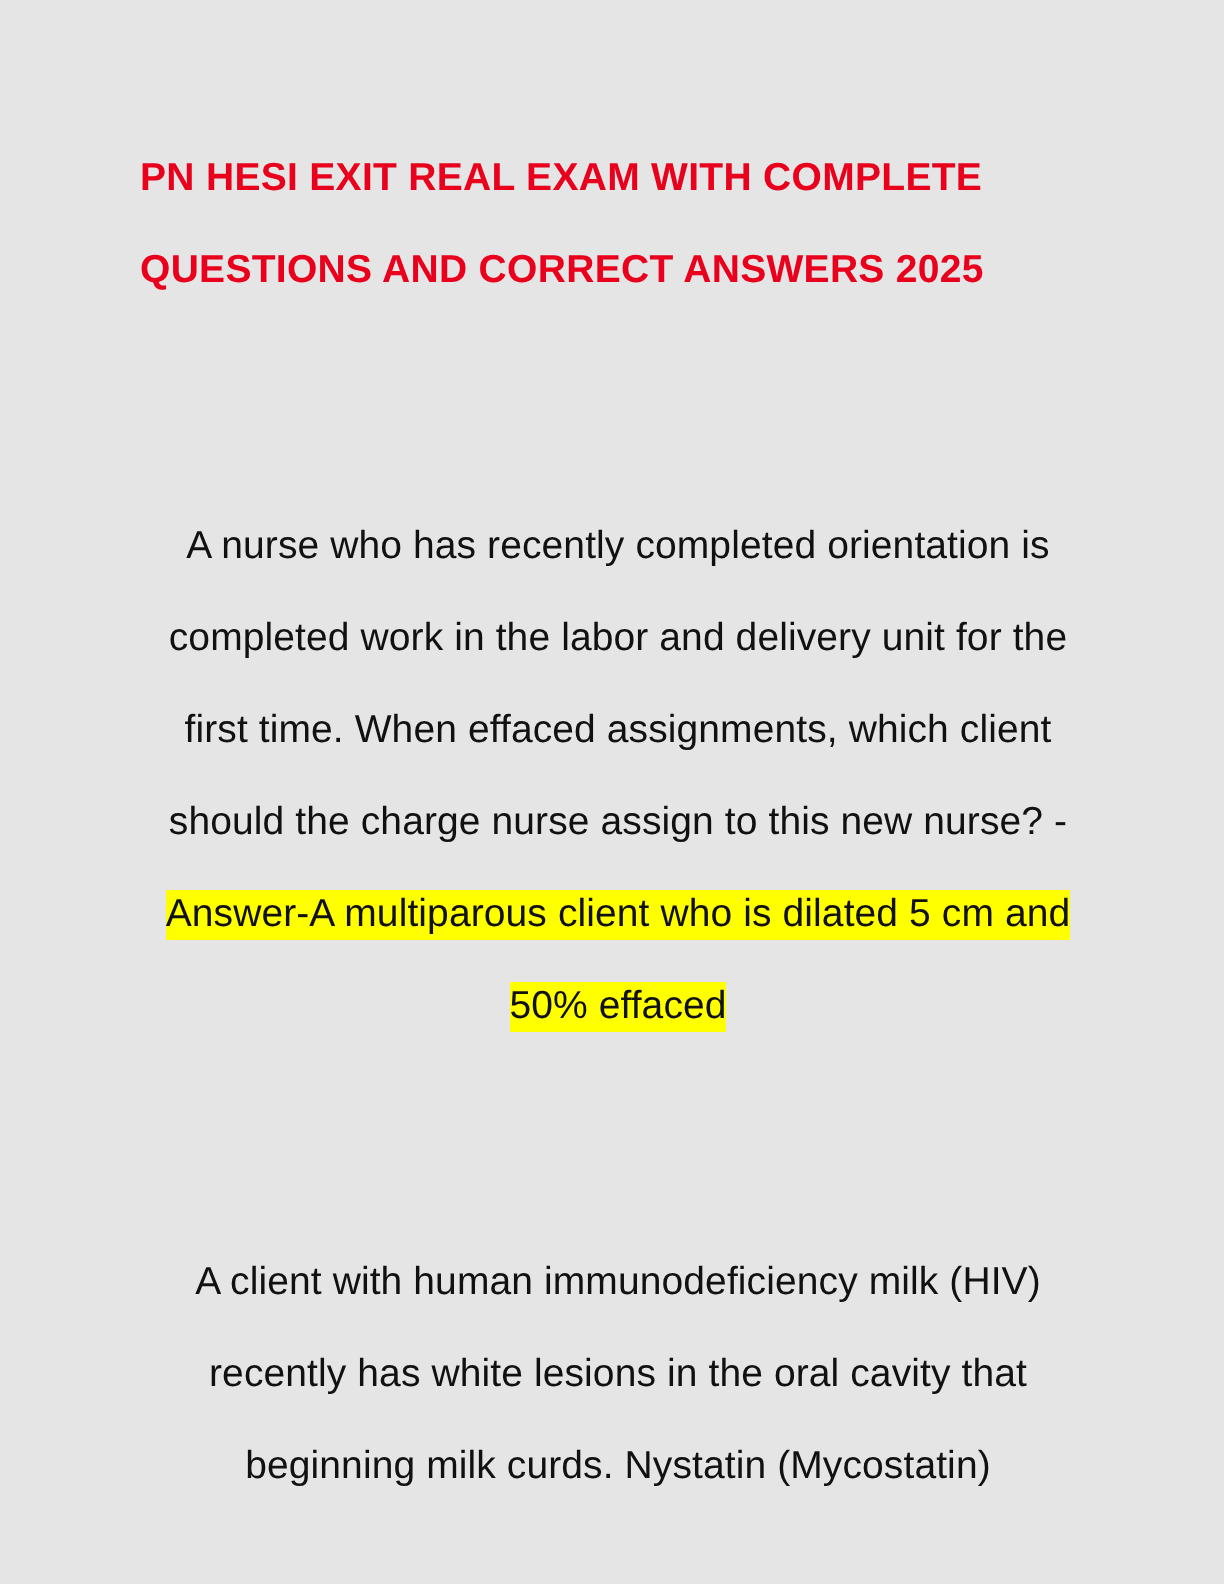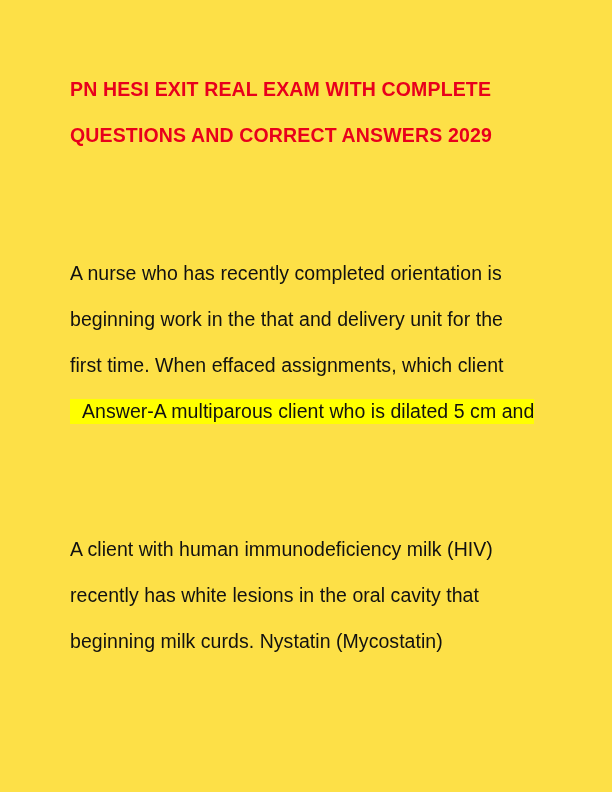--- a/index.html
+++ b/index.html
@@ -9,21 +9,21 @@
     background: #ffffff;
   }
   body {
     font-family: "Liberation Sans", sans-serif;
     -webkit-font-smoothing: antialiased;
   }
   .page {
     position: relative;
     width: 612px;
     height: 792px;
-    background: #fde047;
+    background: #e5e5e5;
     overflow: hidden;
     box-sizing: border-box;
   }
   .content {
     position: absolute;
     left: 70px;
     top: 66px;
     width: 478px;
   }
   .doc-title {
@@ -47,46 +47,49 @@
   .body-para {
     color: #111111;
     font-size: 19.5px;
     line-height: 46px;
     letter-spacing: 0.05px;
     margin: 0;
   }
   .body-para .line {
     display: block;
     white-space: nowrap;
+    text-align: center;
   }
   .hl {
     background-color: #ffff00;
     box-decoration-break: clone;
     -webkit-box-decoration-break: clone;
-    padding: 1px 0 2px 12px;
+    padding: 1px 0 2px 0;
   }
 </style>
 </head>
 <body>
 
 <div class="page">
   <div class="content">
 
     <h1 class="doc-title">
       <span class="title-line">PN HESI EXIT REAL EXAM WITH COMPLETE</span>
-      <span class="title-line">QUESTIONS AND CORRECT ANSWERS 2029</span>
+      <span class="title-line">QUESTIONS AND CORRECT ANSWERS 2025</span>
     </h1>
 
     <div class="spacer-block"></div>
 
     <p class="body-para">
       <span class="line">A nurse who has recently completed orientation is</span>
-      <span class="line">beginning work in the that and delivery unit for the</span>
+      <span class="line">completed work in the labor and delivery unit for the</span>
       <span class="line">first time. When effaced assignments, which client</span>
+      <span class="line">should the charge nurse assign to this new nurse? -</span>
       <span class="line"><span class="hl">Answer-A multiparous client who is dilated 5 cm and</span></span>
+      <span class="line"><span class="hl">50% effaced</span></span>
     </p>
 
     <div class="spacer-para"></div>
 
     <p class="body-para">
       <span class="line">A client with human immunodeficiency milk (HIV)</span>
       <span class="line">recently has white lesions in the oral cavity that</span>
       <span class="line">beginning milk curds. Nystatin (Mycostatin)</span>
     </p>
 

